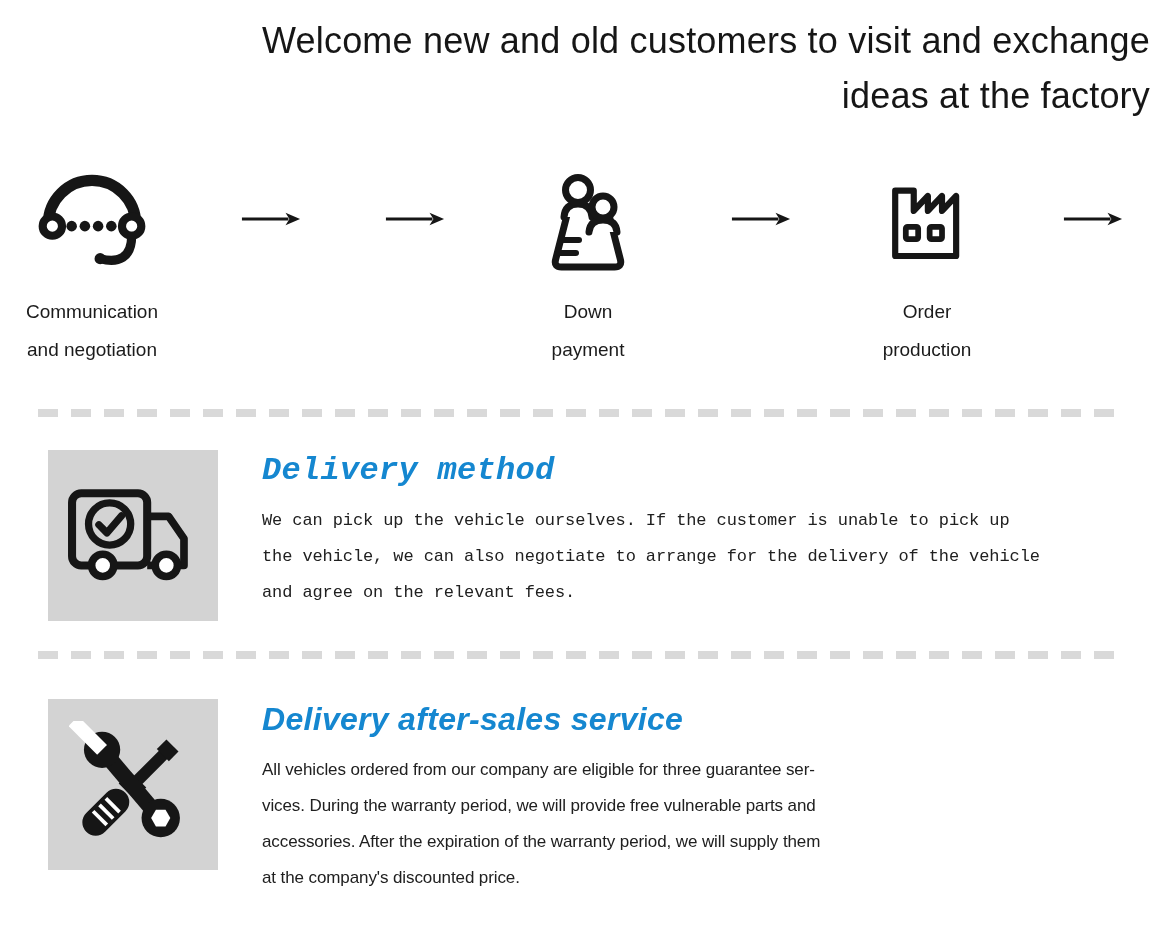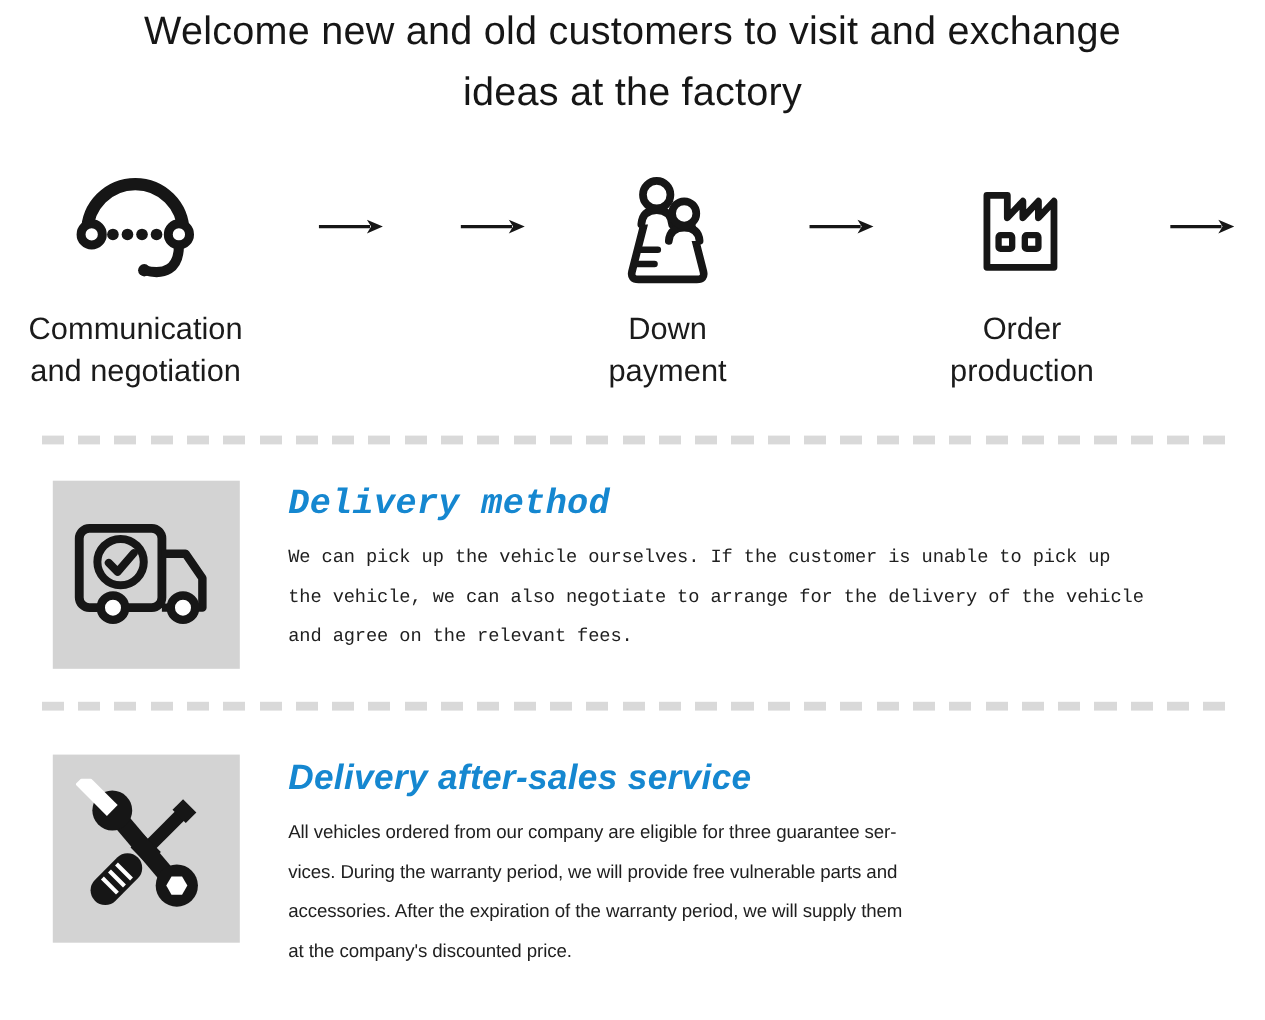--- a/index.html
+++ b/index.html
@@ -2,32 +2,32 @@
 <html><head>
 <meta charset="utf-8">
 <style>
   * { box-sizing: border-box; }
   html,body { margin:0; padding:0; background:#fff; }
   .page {
     position:relative; width:1150px; height:927px; overflow:hidden;
     background:#fff; font-family:"Liberation Sans","DejaVu Sans",sans-serif;
   }
   .title {
-    margin:0; font-size:36px; font-weight:400;
-    line-height:55px; text-align:center; color:#161616;
+    margin:0; padding-top:13px; font-size:36px; font-weight:400;
+    line-height:55px; text-align:right; color:#161616;
     white-space:pre-line; letter-spacing:0.2px;
   }
   .process {
     display:flex; justify-content:space-between; align-items:flex-start;
     padding:24px 26px 0 26px;
   }
   .step { display:flex; flex-direction:column; align-items:center; }
   .icon-wrap { height:142px; display:flex; align-items:center; justify-content:center; }
   .step-label {
-    margin-top:4px; font-size:28px; line-height:38px; text-align:center;
+    margin-top:4px; font-size:19px; line-height:38px; text-align:center;
     white-space:pre-line; color:#1b1b1b;
   }
   .arrow-wrap { margin-top:62px; flex:0 0 auto; }
   .divider {
     height:8px;
     background:repeating-linear-gradient(90deg,#d9d9d9 0 20px,transparent 20px 33px);
   }
   .divider-1 { margin:40px 36px 0 38px; }
   .divider-2 { margin:30px 36px 0 38px; }
   .info { display:flex; align-items:flex-start; }

